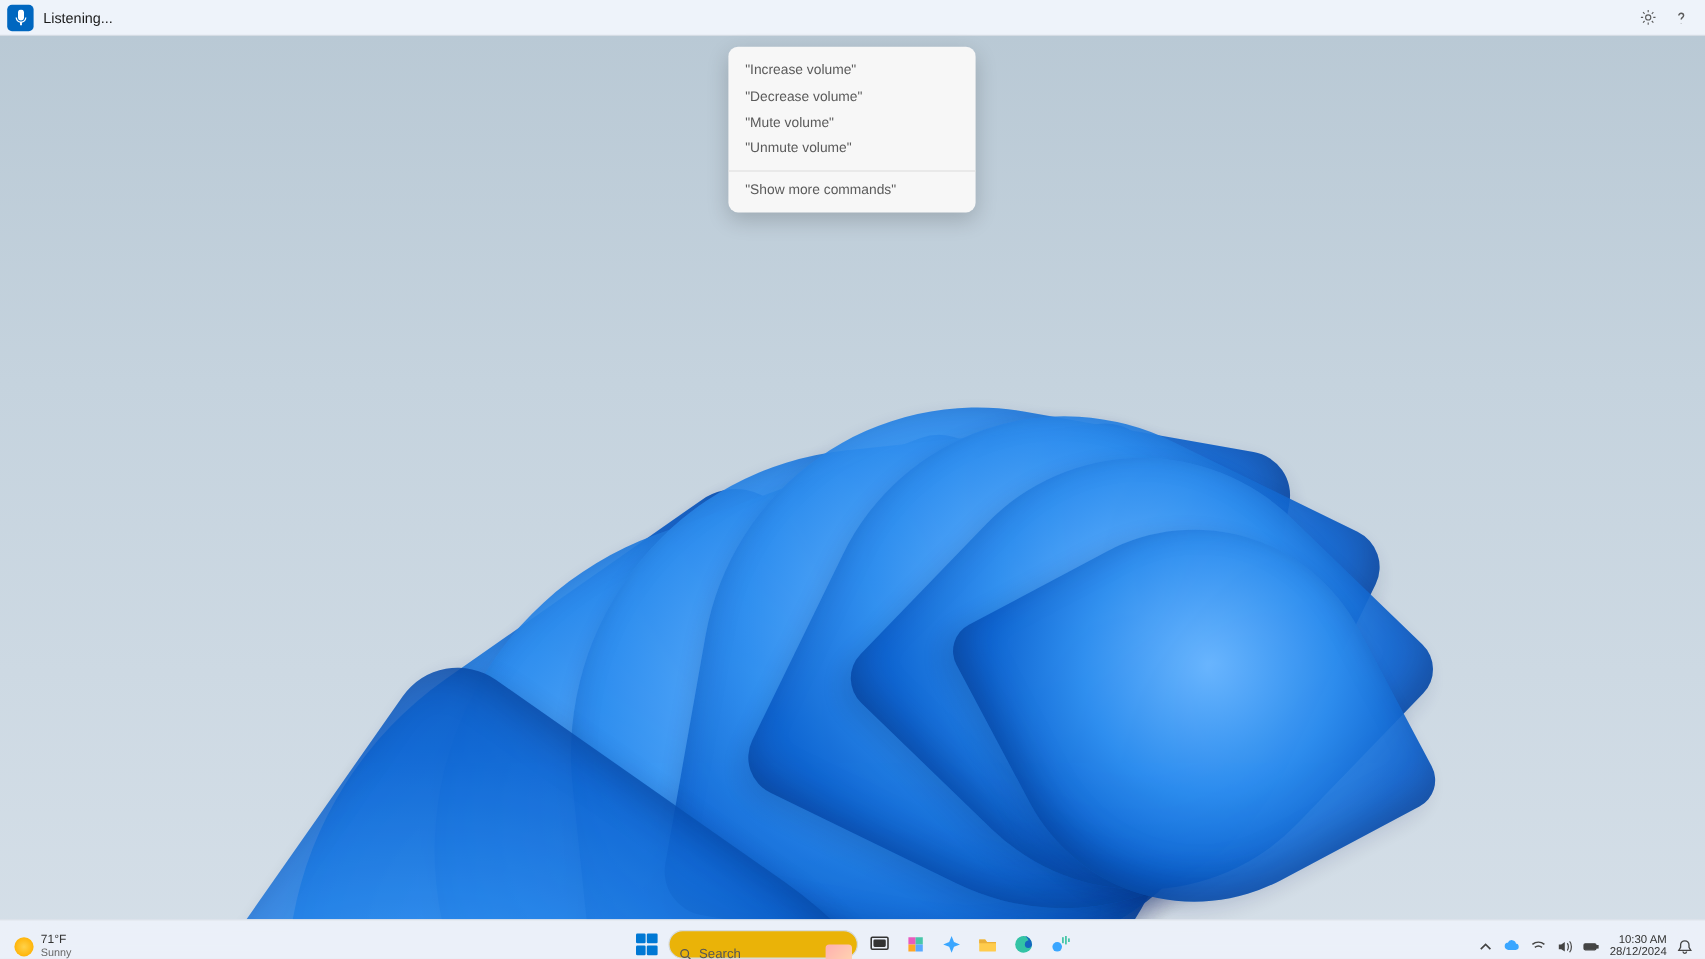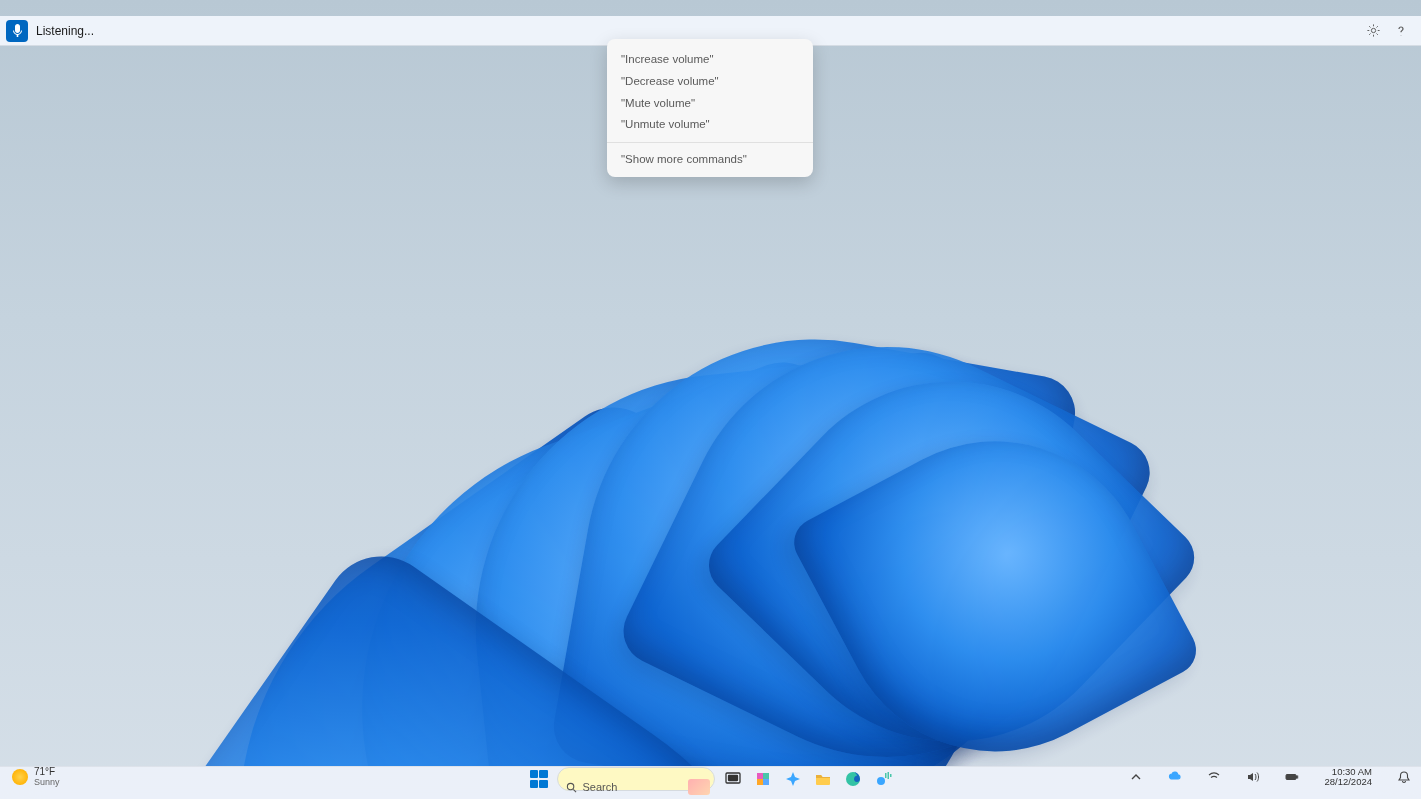--- a/index.html
+++ b/index.html
@@ -16,21 +16,20 @@
     .voice-bar {
       position: absolute;
       top: 0; left: 0; right: 0;
       height: 30px;
       background: #eef3fa;
       border-bottom: 1px solid #d5dce4;
       display: flex;
       align-items: center;
       padding: 0 6px;
       z-index: 10;
-      margin-top: 16px;
     }
     .mic-btn {
       width: 22px; height: 22px;
       background: #0067c0;
       border-radius: 4px;
       display: flex;
       align-items: center;
       justify-content: center;
       margin-right: 8px;
     }
@@ -104,21 +103,21 @@
     }
     
     
     .taskbar {
       position: absolute;
       bottom: 0; left: 0; right: 0;
       height: 33px;
       background: rgba(238,243,250,0.88);
       backdrop-filter: blur(20px);
       display: flex;
-      align-items: flex-start;
+      align-items: flex-end;
       border-top: 1px solid rgba(0,0,0,0.06);
       z-index: 10;
     }
     .weather {
       display: flex;
       align-items: center;
       gap: 6px;
       padding-left: 12px;
     }
     .weather-sun {
@@ -147,21 +146,21 @@
       display: grid;
       grid-template-columns: 1fr 1fr;
       grid-template-rows: 1fr 1fr;
       gap: 1.5px;
     }
     .win-logo div { background:#0078d4; border-radius:1px; }
     
     .search-pill {
       height: 24px;
       width: 158px;
-      background: #fef9c3;
+      background: #eab308;
       border: 1px solid #d5dadf;
       border-radius: 12px;
       display: flex;
       align-items: center;
       padding: 16px 4px 0 8px;
       gap: 6px;
     }
     .search-pill svg { width:11px; height:11px; fill:#555;}
     .search-text { font-size: 11px; color:#555; flex:1;}
     .search-art {
@@ -174,21 +173,21 @@
       width: 24px; height: 24px;
       display:flex; align-items:center; justify-content:center;
       border-radius:4px;
     }
     .tb-icon svg { width:18px; height:18px; }
     
     .tb-right {
       margin-left: auto;
       display: flex;
       align-items: center;
-      gap: 25px;
+      gap: 8px;
       padding-right: 10px;
     }
     .sys-icon { width:14px; height:14px; color:#444; display:flex; align-items:center; justify-content:center;}
     .tb-time { display:flex; flex-direction:column; align-items:flex-end; line-height:1.05;}
     .tb-time span { font-size:9.5px; color:#333;}
     .chevron-up { width:12px; height:12px; }
   </style>
 </head>
 <body>
 

